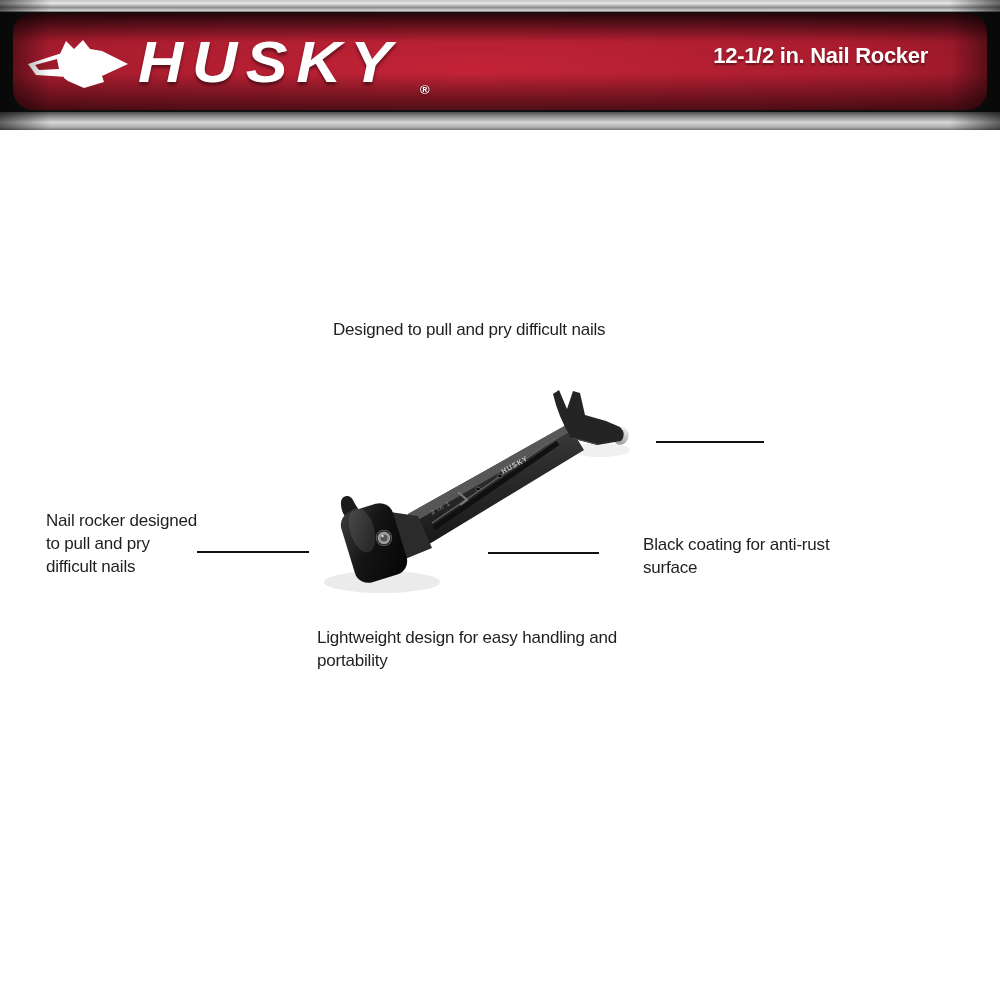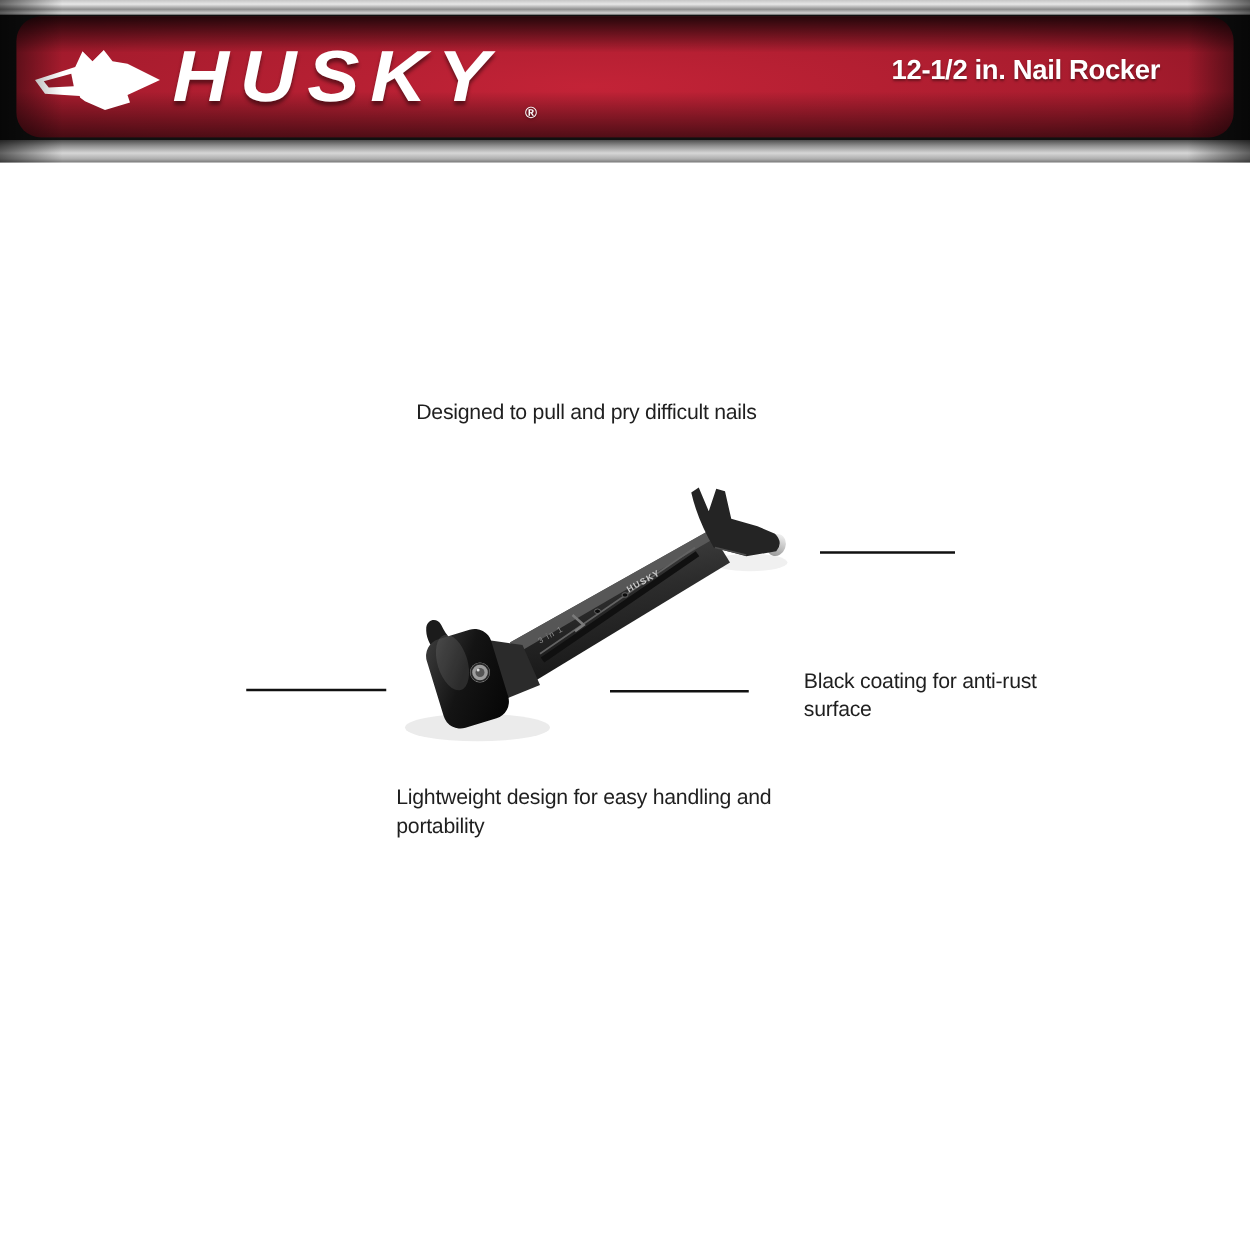--- a/index.html
+++ b/index.html
@@ -85,20 +85,23 @@
         <div class="logo-word">HUSKY</div>
         <div class="logo-reg">®</div>
       </div>
       <div class="banner-title">12-1/2 in. Nail Rocker</div>
     </div>
     <div class="strip-bottom"></div>
     <div class="edge-vignette"></div>
   </div>
 
   <div class="callout c-top">Designed to pull and pry difficult nails</div>
+  <div class="callout c-left">Nail rocker designed
+to pull and pry
+difficult nails</div>
   <div class="callout c-bottom">Lightweight design for easy handling and
 portability</div>
   <div class="callout c-coating">Black coating for anti-rust
 surface</div>
 
   <div class="leader l-left"></div>
   <div class="leader l-mid"></div>
   <div class="leader l-right"></div>
 
   <div class="tool-wrap">

